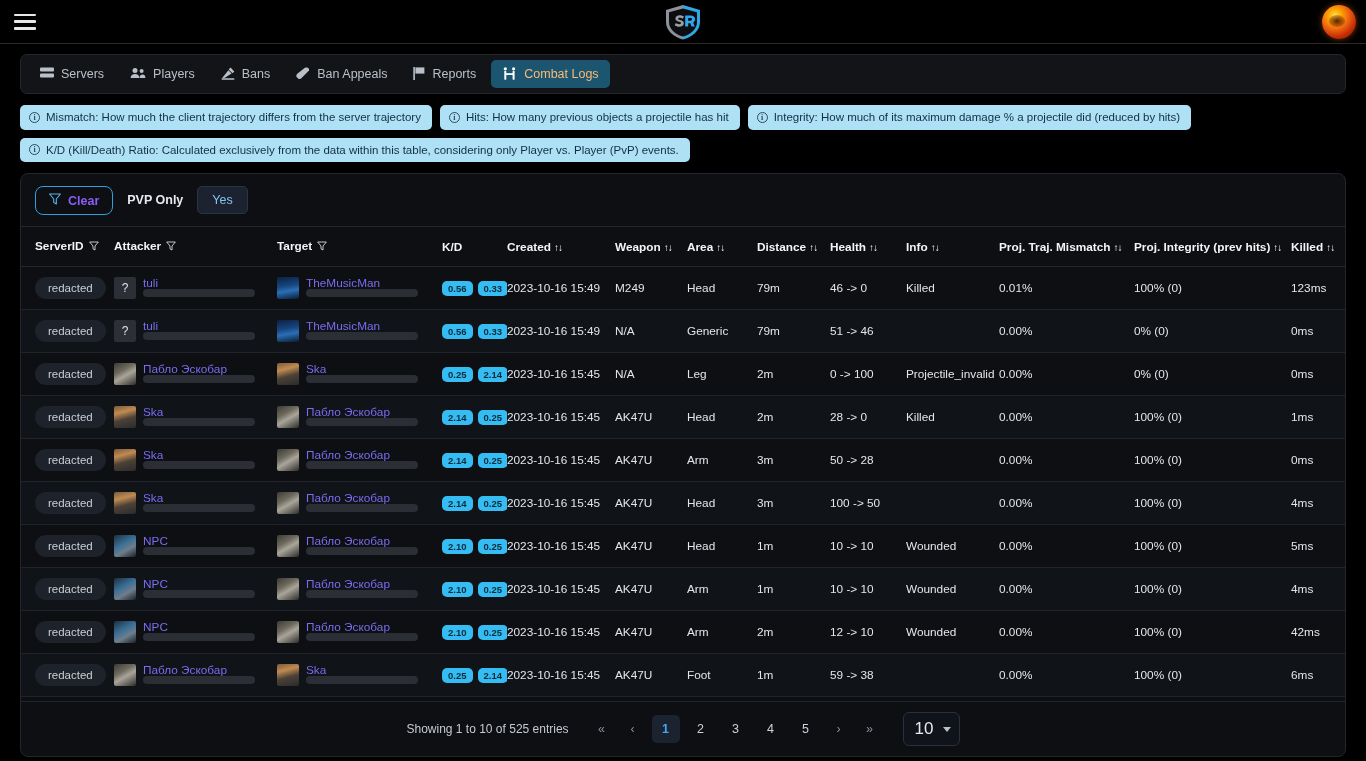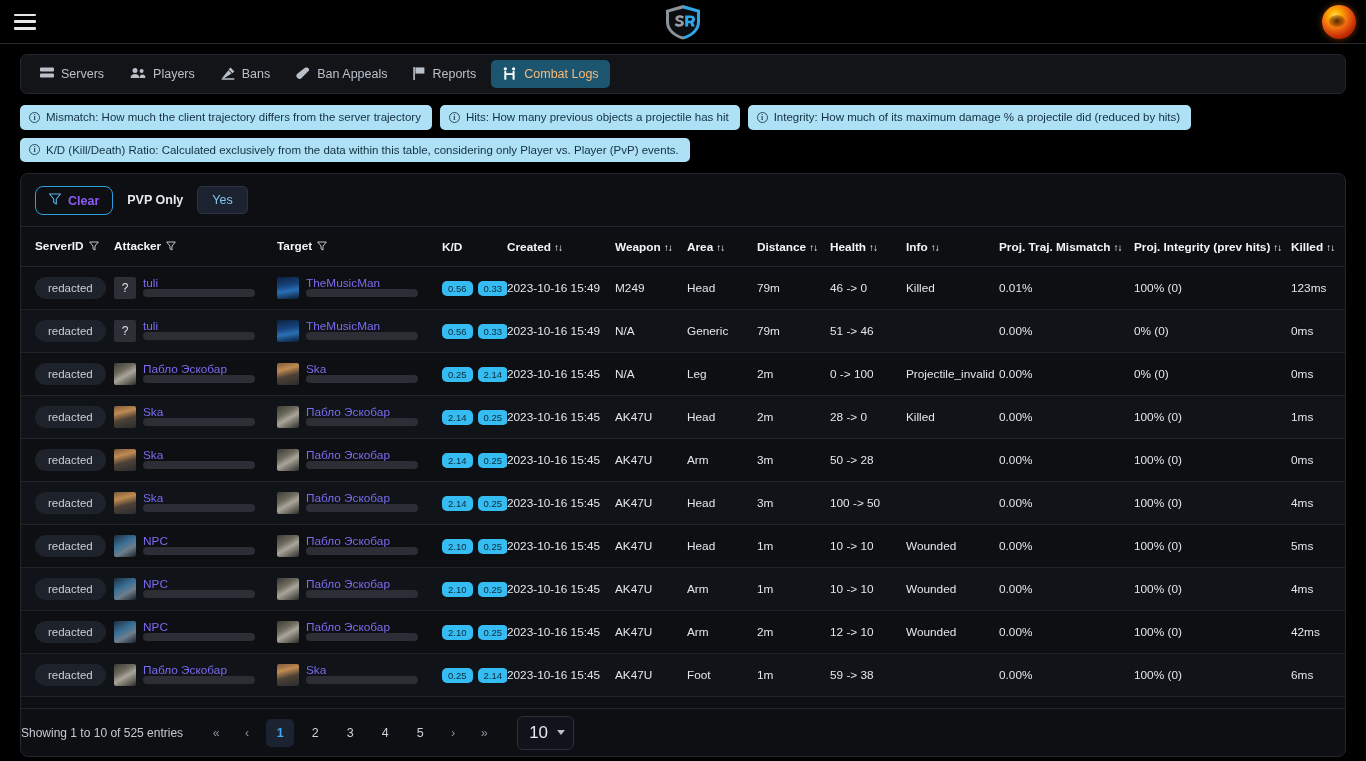--- a/index.html
+++ b/index.html
@@ -249,30 +249,30 @@
     background: #2b2e35;
     border-radius: 5px;
   }
 
   .kd { display: flex; gap: 5px; }
   .kdbadge {
     background: #35bcf2;
     color: #0b2b3a;
     border-radius: 5px;
     font-size: 9.5px;
-    font-weight: normal;
+    font-weight: bold;
     padding: 3px 6px;
     line-height: 1;
   }
 
   
   .tfoot {
     flex: 0 0 auto;
-    height: 48px;
-    display: flex; align-items: center; 
+    height: 55px;
+    display: flex; align-items: center; justify-content: center;
     gap: 7px;
     border-top: 1px solid #20232a;
   }
   .showing {
     color: #c5cad2; font-size: 12px; margin-right: 14px;
   }
   .pbtn {
     min-width: 24px; height: 26px;
     display: flex; align-items: center; justify-content: center;
     color: #8b929c; font-size: 12.5px;

